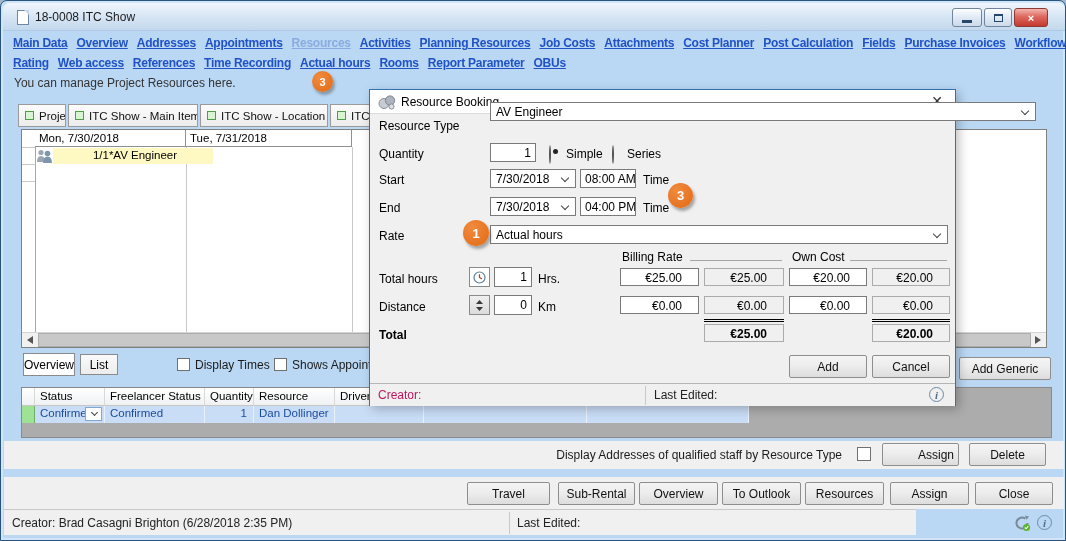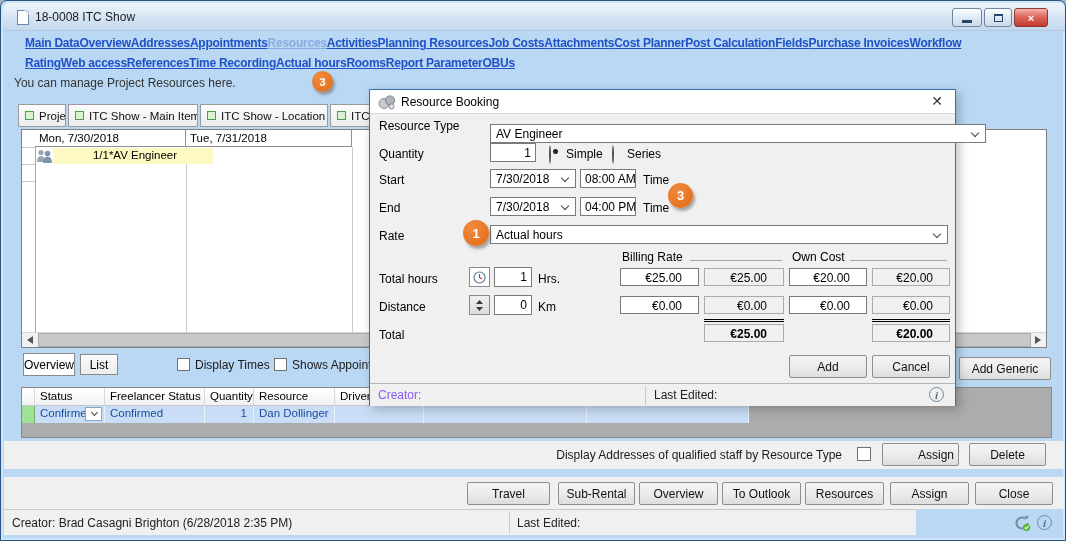--- a/index.html
+++ b/index.html
@@ -14,21 +14,21 @@
   .docicon{left:14px;top:7px;width:12px;height:15px;background:#fff;border:1px solid #6E87A5;}
   .docicon::after{content:"";position:absolute;right:-1px;top:-1px;border-style:solid;border-width:0 5px 5px 0;
     border-color:transparent #C9D6E8 transparent transparent;}
   .wbtn{width:30px;height:19px;border:1px solid #70859D;border-radius:3px;
     background:linear-gradient(#FDFEFF,#E2EBF6 45%,#CDDAEB);color:#26466B;font-size:11px;
     display:flex;align-items:center;justify-content:center;}
   .wbtn.close{width:34px;background:linear-gradient(#F2B5AE,#DE685E 45%,#C23A2F);border-color:#8E3A33;color:#fff;font-weight:bold;}
   .minbar{width:10px;height:3px;background:#26466B;margin-top:8px;}
   .restbox{width:9px;height:8px;border:1px solid #26466B;border-top-width:2px;}
   
-  .mrow{display:flex;left:24px;font-size:12px;font-weight:bold;letter-spacing:-0.25px;white-space:nowrap;}
+  .mrow{display:flex;gap:9px;left:12px;font-size:12px;font-weight:bold;letter-spacing:-0.25px;white-space:nowrap;}
   .mrow a{color:#2052C6;text-decoration:underline;cursor:pointer;}
   .mrow a.active{color:#8AABE0;}
   
   .badge{border-radius:50%;background:radial-gradient(circle at 35% 30%,#F18A3E,#E06A14);
     color:#fff;font-weight:bold;display:flex;align-items:center;justify-content:center;
     box-shadow:2px 3px 3px rgba(70,70,70,.45);}
   
   .vtab{top:103px;height:23px;background:linear-gradient(#FCFCFC,#ECECEC);border:1px solid #9A9A9A;
     display:flex;align-items:center;padding-left:6px;gap:5px;font-size:11.5px;color:#111;white-space:nowrap;overflow:hidden;}
   .gsq{width:9px;height:9px;background:#D9F4D2;border:1px solid #4E9E45;flex:none;}
@@ -249,21 +249,21 @@
       <svg class="abs" style="left:8px;top:4px;" width="18" height="16" viewBox="0 0 18 16">
         <circle cx="6" cy="9.5" r="5" fill="#C7CBD2" stroke="#8A8F98"></circle>
         <circle cx="12" cy="6.5" r="4.6" fill="#AEB4BE" stroke="#7C818A"></circle>
         <circle cx="13.5" cy="12.5" r="2.6" fill="#DCDFE4" stroke="#8A8F98"></circle>
       </svg>
       <span class="abs" style="left:31px;top:5px;font-size:12px;color:#000;">Resource Booking</span>
       <span class="abs" style="right:12px;top:3px;font-size:14px;color:#333;">✕</span>
     </div>
 
     <span class="dlbl" style="left:9px;top:29px;">Resource Type</span>
-    <div class="combo" style="left:120px;top:34px;width:496px;height:19px;">
+    <div class="combo" style="left:120px;top:12px;width:546px;height:19px;">
       <span>AV Engineer</span>
       <span class="chev"></span>
     </div>
 
     <span class="dlbl" style="left:9px;top:57px;">Quantity</span>
     <div class="field right" style="left:120px;top:53px;width:46px;height:19px;">1</div>
     <span class="abs radio sel" style="left:179px;top:56px;"></span>
     <span class="dlbl" style="left:196px;top:57px;">Simple</span>
     <span class="abs radio" style="left:240px;top:56px;"></span>
     <span class="dlbl" style="left:257px;top:57px;">Series</span>
@@ -320,28 +320,28 @@
     </div>
     <div class="field right" style="left:124px;top:205px;width:38px;height:20px;">0</div>
     <span class="dlbl" style="left:168px;top:210px;">Km</span>
     <div class="money" style="left:250px;top:206px;width:79px;">€0.00</div>
     <div class="money gray" style="left:334px;top:206px;width:80px;">€0.00</div>
     <div class="money" style="left:419px;top:206px;width:78px;">€0.00</div>
     <div class="money gray" style="left:502px;top:206px;width:78px;">€0.00</div>
 
     <div class="dbl" style="left:334px;top:229px;width:80px;"></div>
     <div class="dbl" style="left:502px;top:229px;width:78px;"></div>
-    <span class="dlbl" style="left:9px;top:238px;">Total</span>
+    <span class="dlbl" style="left:9px;top:238px;font-weight:bold;">Total</span>
     <div class="money total" style="left:334px;top:234px;width:80px;">€25.00</div>
     <div class="money total" style="left:502px;top:234px;width:78px;">€20.00</div>
 
     <div class="abs btn" style="left:419px;top:265px;width:78px;height:23px;">Add</div>
     <div class="abs btn" style="left:502px;top:265px;width:78px;height:23px;">Cancel</div>
 
     <div class="abs" style="left:0;top:293px;width:585px;height:23px;background:#F0F0F0;border-top:1px solid #B5B5B5;">
-      <span class="abs txt" style="left:8px;top:4px;color:#8b5cf6;">Creator:</span>
+      <span class="abs txt" style="left:8px;top:4px;color:#be185d;">Creator:</span>
       <span class="vline" style="left:275px;top:2px;height:19px;"></span>
       <span class="abs txt" style="left:284px;top:4px;color:#222;">Last Edited:</span>
       <span class="abs infoicon" style="left:559px;top:3px;">i</span>
     </div>
   </div>
 
 </div>
 
 </body></html>

